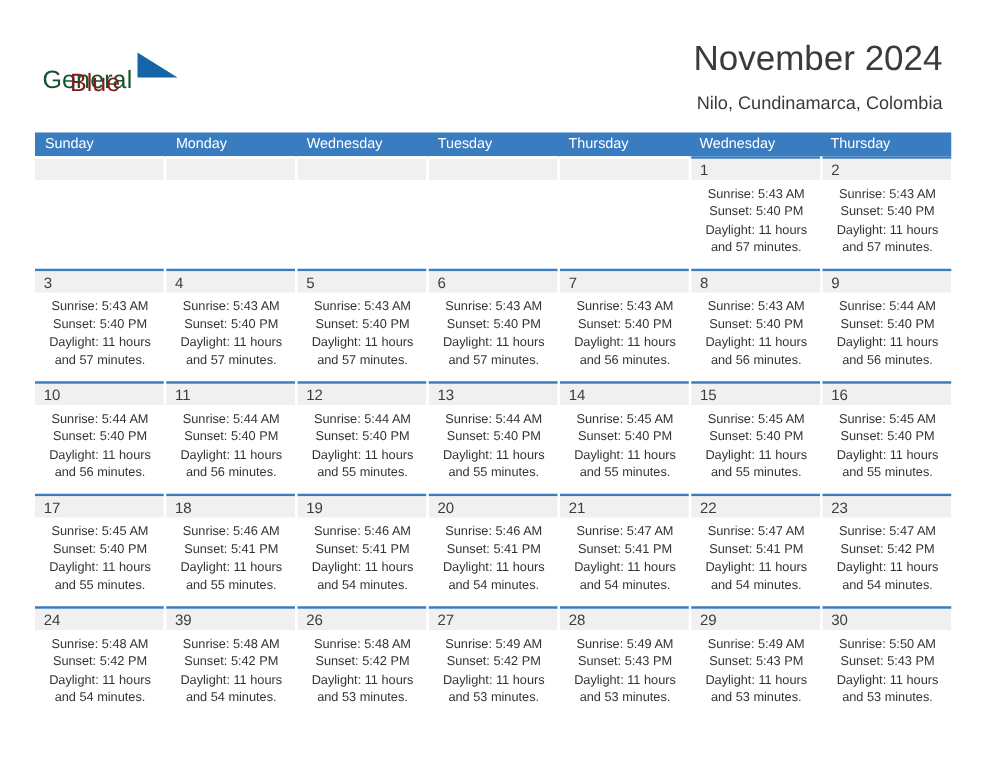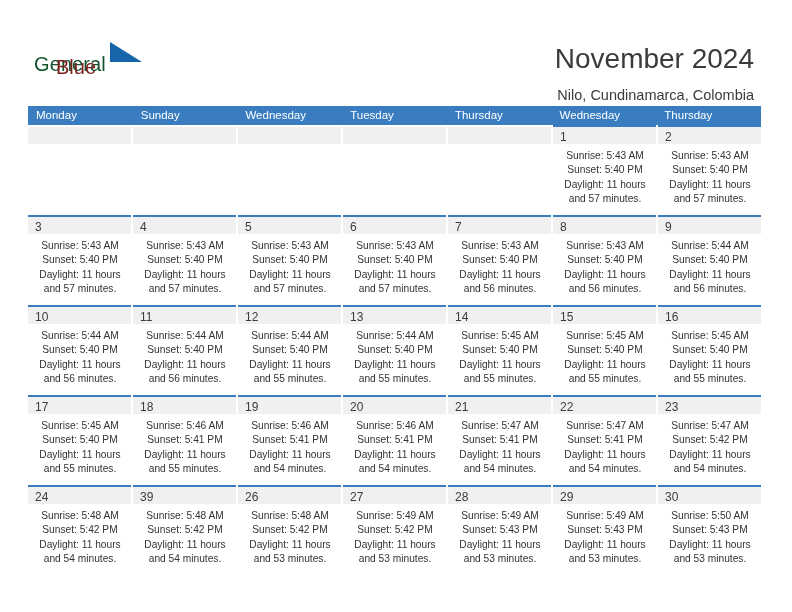--- a/index.html
+++ b/index.html
@@ -62,21 +62,20 @@
     height: 0;
     border-left: 32px solid #1565a8;
     border-top: 20px solid transparent;
   }
 
   .title-block {
     position: absolute;
     right: 38px;
     top: 30px;
     text-align: right;
-    margin-top: 12px;
   }
   .month-title {
     font-size: 28px;
     color: #3b3b3b;
     font-weight: normal;
     line-height: 34px;
     white-space: nowrap;
     font-family: "Liberation Sans", sans-serif;
   }
   .location {
@@ -173,22 +172,22 @@
 
     <div class="title-block">
       <div class="month-title">November 2024</div>
       <div class="location">Nilo, Cundinamarca, Colombia</div>
     </div>
 
   </div>
 
   <div class="calendar">
     <div class="weekhead">
+      <div class="wh">Sunday</div>
       <div class="wh">Monday</div>
-      <div class="wh">Sunday</div>
       <div class="wh">Wednesday</div>
       <div class="wh">Tuesday</div>
       <div class="wh">Thursday</div>
       <div class="wh">Wednesday</div>
       <div class="wh">Thursday</div>
     </div>
 
     <div id="weeks-container">
         <div class="week">
           <div class="cell empty">

